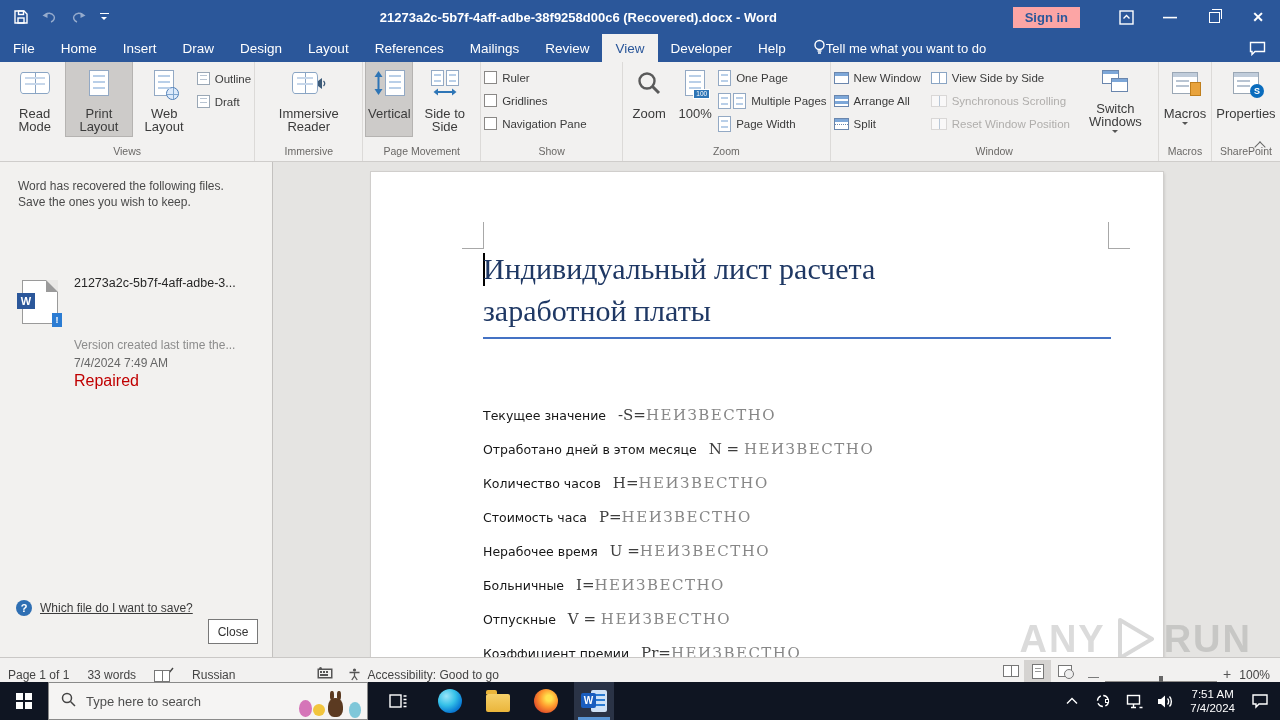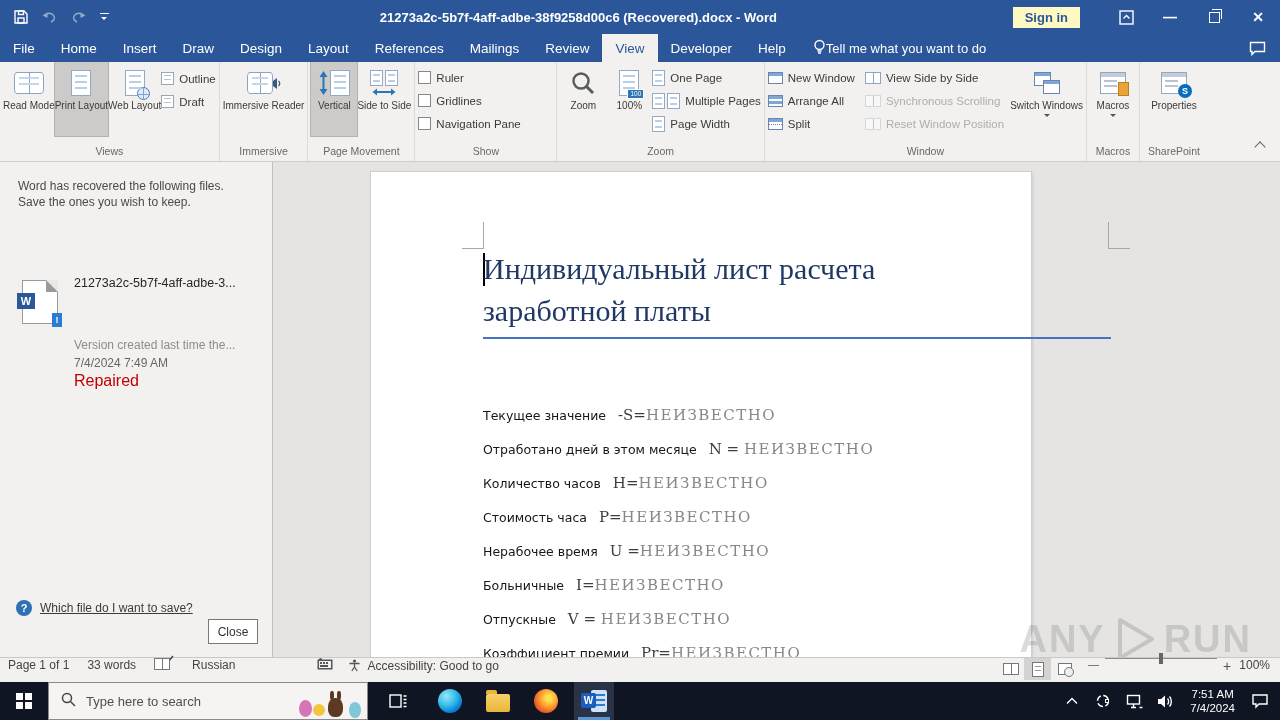--- a/index.html
+++ b/index.html
@@ -10,40 +10,40 @@
   #titlebar{position:absolute;top:0;left:0;right:0;height:34px;background:#2b579a;
             display:flex;align-items:center;color:#fff;z-index:50;font-weight:bold;}
   .qat{display:flex;align-items:center;gap:14px;padding-left:14px;width:130px;}
   .qat svg{display:block;}
   .dim{opacity:.5;}
   .qat-caret{width:9px;height:9px;position:relative;}
   .qat-caret::before{content:"";position:absolute;top:0;left:0;right:0;height:1.5px;background:#fff;}
   .qat-caret::after{content:"";position:absolute;top:4px;left:1px;border:3.5px solid transparent;border-top-color:#fff;}
   #win-title{flex:1;text-align:center;font-size:13px;white-space:nowrap;overflow:hidden;}
   .tb-right{display:flex;align-items:center;height:100%;}
-  .signin{background:#fef9c3;color:#2b579a;font-size:13px;padding:3px 12px;margin-right:24px;cursor:default;}
+  .signin{background:#fca5a5;color:#2b579a;font-size:13px;padding:3px 12px;margin-right:24px;cursor:default;}
   .tb-btn{width:44px;height:100%;display:flex;align-items:center;justify-content:center;font-size:14px;}
   .restore-glyph{width:9px;height:9px;border:1.2px solid #fff;position:relative;}
   .restore-glyph::before{content:"";position:absolute;left:2px;top:-4px;width:9px;height:9px;border:1.2px solid #fff;border-bottom:none;border-left:none;}
   
   #tabrow{position:absolute;top:34px;left:0;right:0;height:28px;background:#2b579a;
           display:flex;align-items:stretch;color:#fff;font-size:13.5px;z-index:49;}
   #tabs{display:flex;}
   .tab{display:flex;align-items:center;padding:0 13px;cursor:default;}
   .tab.active{background:#f2f1f0;color:#2b579a;}
   .tellme{display:flex;align-items:center;gap:0;padding:0 14px;font-size:13px;}
   .feedback{margin-left:auto;display:flex;align-items:center;padding-right:14px;}
   
   #ribbon{position:absolute;top:62px;left:0;right:0;height:99px;background:#f2f1f0;
           border-bottom:1px solid #cfcdcb;display:flex;color:#3b3b3b;z-index:48;}
   .grp{display:flex;flex-direction:column;border-right:1px solid #dcdad8;padding:0 3px;}
   .grp-content{flex:1;display:flex;align-items:flex-start;}
   .grp-label{height:17px;font-size:10.5px;color:#6a6866;text-align:center;line-height:15px;}
   .big{display:flex;flex-direction:column;align-items:center;padding-top:5px;min-width:46px;height:74px;box-sizing:border-box;cursor:default;}
-  .big .blabel{font-size:10px;line-height:13px;text-align:center;margin-top:0;}
+  .big .blabel{font-size:13px;line-height:13px;text-align:center;margin-top:8px;}
   .big.sel{background:#cdcbc9;outline:1px solid #b5b3b1;}
   .ibox{height:32px;display:flex;align-items:center;justify-content:center;}
   .smallcol{display:flex;flex-direction:column;margin-top:7px;gap:4px;}
   .srow{display:flex;align-items:center;height:19px;font-size:11.5px;gap:5px;white-space:nowrap;cursor:default;}
   .srow.disabled{color:#b0aeac;}
   .srow.disabled .i-win,.srow.disabled .i-book-s{border-color:#c5c3c1;opacity:.55;}
   .cb{width:13px;height:13px;border:1px solid #8a8886;background:#fff;box-sizing:border-box;}
   .caret-down{width:0;height:0;border:3.5px solid transparent;border-top-color:#555;margin-top:2px;}
   #collapse-ribbon{position:absolute;right:14px;top:78px;width:10px;height:10px;}
   #collapse-ribbon::before{content:"";position:absolute;left:0;top:3px;width:7px;height:7px;border-top:1.6px solid #666;border-left:1.6px solid #666;transform:rotate(45deg);}
@@ -98,39 +98,39 @@
   .rec-date{font-size:12px;color:#666;line-height:18px;}
   .rec-status{font-size:16px;line-height:18px;}
   .rec-help{position:absolute;left:16px;bottom:42px;display:flex;align-items:center;gap:8px;}
   .qmark{width:16px;height:16px;border-radius:50%;background:#2f6fb3;color:#fff;font-size:11px;font-weight:bold;
     display:flex;align-items:center;justify-content:center;}
   .rec-link{font-size:12px;color:#3b3b3b;text-decoration:underline;cursor:pointer;}
   .rec-close{position:absolute;right:14px;bottom:14px;width:48px;height:23px;background:#fff;border:1px solid #787878;
     font-size:12px;color:#333;display:flex;align-items:center;justify-content:center;cursor:default;}
   
   #docarea{position:absolute;left:272px;right:0;top:0;bottom:0;}
-  #page{position:absolute;left:99px;top:10px;width:660px;height:486px;background:#fff;
+  #page{position:absolute;left:99px;top:10px;width:792px;height:486px;background:#fff;
         box-shadow:0 0 0 1px #d0cecc,1px 1px 3px rgba(0,0,0,.18);}
   .cropmark{position:absolute;background:#a8a8a8;}
   #doc-title{position:absolute;left:112px;top:76px;width:628px;font-family:"Liberation Serif","DejaVu Serif",serif;
     font-size:30px;line-height:42px;color:#1f3864;border-bottom:2px solid #4472c4;padding-bottom:5px;cursor:text;}
   #cursor{position:absolute;left:112px;top:81px;width:1.5px;height:33px;background:#000;animation:blink 1s steps(1) infinite;}
   @keyframes blink{50%{opacity:0;}}
   #doc-lines{position:absolute;left:112px;top:226px;right:40px;}
   .doc-line{height:34px;display:flex;align-items:center;cursor:text;}
   .dl-label{font-family:"DejaVu Sans",sans-serif;font-size:12.5px;color:#161616;}
   .dl-var{font-family:"DejaVu Serif","Liberation Serif",serif;font-size:15px;color:#3d3d3d;margin-left:12px;white-space:pre;}
   .dl-val{font-family:"DejaVu Serif","Liberation Serif",serif;font-size:15px;color:#878787;letter-spacing:1.5px;}
   
   #watermark{position:absolute;right:28px;bottom:-6px;display:flex;align-items:center;gap:6px;
     color:rgba(110,110,110,.25);font-weight:bold;font-size:38px;letter-spacing:2px;z-index:5;pointer-events:none;}
   #watermark svg{display:block;opacity:.9;}
   
   #statusbar{position:absolute;left:0;right:0;bottom:38px;height:24px;background:#f2f1f0;border-top:1px solid #cac8c6;
-    display:flex;align-items:flex-start;font-size:12px;color:#444;z-index:51;}
+    display:flex;align-items:flex-end;font-size:12px;color:#444;z-index:51;}
   .sb-item{margin-left:18px;white-space:nowrap;cursor:default;}
   .sb-first{margin-left:8px;}
   .sb-spacer{flex:1;}
   .sb-view{width:27px;height:22px;display:flex;align-items:center;justify-content:center;}
   .sb-view.sel{background:#d5d3d1;}
   .sb-zoomline{width:112px;height:1px;background:#8f8d8b;position:relative;margin:0 6px;}
   .sb-thumb{position:absolute;left:48%;top:-5px;width:4px;height:11px;background:#666;}
   .sb-pm{font-size:14px;color:#555;margin-left:10px;}
   .sb-zoom{margin:0 10px 0 8px;}
   .sv-page{width:12px;height:15px;background:#fff;border:1px solid #777;box-sizing:border-box;position:relative;}

